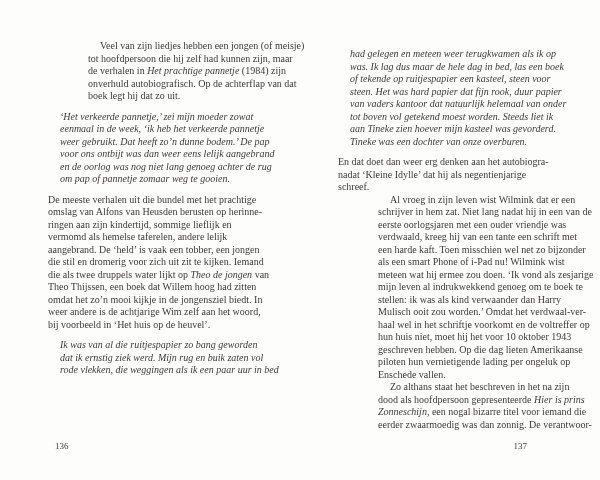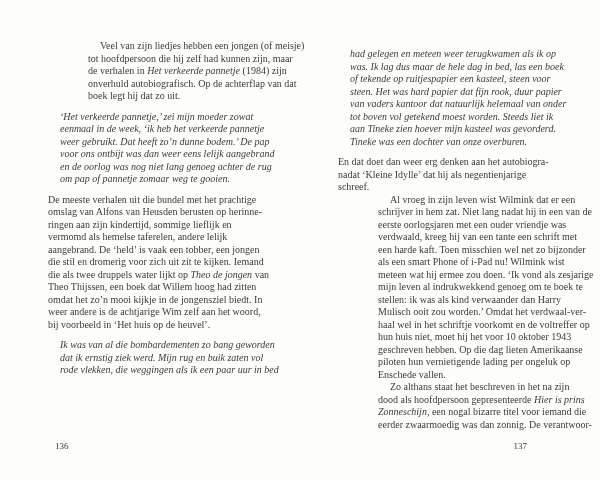--- a/index.html
+++ b/index.html
@@ -44,41 +44,41 @@
   .folio-right{right:73px;margin-left:26px;}
 </style>
 </head>
 <body>
 
 <div class="spread">
 
   <div class="page page-left">
     <p class="para indent"><span>Veel van zijn liedjes hebben een jongen (of meisje)
 tot hoofdpersoon die hij zelf had kunnen zijn, maar
-de verhalen in </span><em>Het verkeerde pannetje</em><span> (1984) zijn
+de verhalen in </span><em>Het prachtige pannetje</em><span> (1984) zijn
 onverhuld autobiografisch. Op de achterflap van dat
 boek legt hij dat zo uit.</span></p>
     <blockquote class="quote"><em>‘Het verkeerde pannetje,’ zei mijn moeder zowat
 eenmaal in de week, ‘ik heb het verkeerde pannetje
 weer gebruikt. Dat heeft zo’n dunne bodem.’ De pap
 voor ons ontbijt was dan weer eens lelijk aangebrand
 en de oorlog was nog niet lang genoeg achter de rug
 om pap of pannetje zomaar weg te gooien.</em></blockquote>
     <p class="para"><span>De meeste verhalen uit die bundel met het prachtige
 omslag van Alfons van Heusden berusten op herinne-
 ringen aan zijn kindertijd, sommige lieflijk en
 vermomd als hemelse taferelen, andere lelijk
 aangebrand. De ‘held’ is vaak een tobber, een jongen
 die stil en dromerig voor zich uit zit te kijken. Iemand
 die als twee druppels water lijkt op </span><em>Theo de jongen</em><span> van
 Theo Thijssen, een boek dat Willem hoog had zitten
 omdat het zo’n mooi kijkje in de jongensziel biedt. In
 weer andere is de achtjarige Wim zelf aan het woord,
 bij voorbeeld in ‘Het huis op de heuvel’.</span></p>
-    <blockquote class="quote"><em>Ik was van al die bombardementen zo bang geworden
+    <blockquote class="quote"><em>Ik was van al die ruitjespapier zo bang geworden
 dat ik ernstig ziek werd. Mijn rug en buik zaten vol
 rode vlekken, die weggingen als ik een paar uur in bed</em></blockquote>
   </div>
 
   <div class="page page-right">
     <blockquote class="quote"><em>had gelegen en meteen weer terugkwamen als ik op
 was. Ik lag dus maar de hele dag in bed, las een boek
 of tekende op ruitjespapier een kasteel, steen voor
 steen. Het was hard papier dat fijn rook, duur papier
 van vaders kantoor dat natuurlijk helemaal van onder

